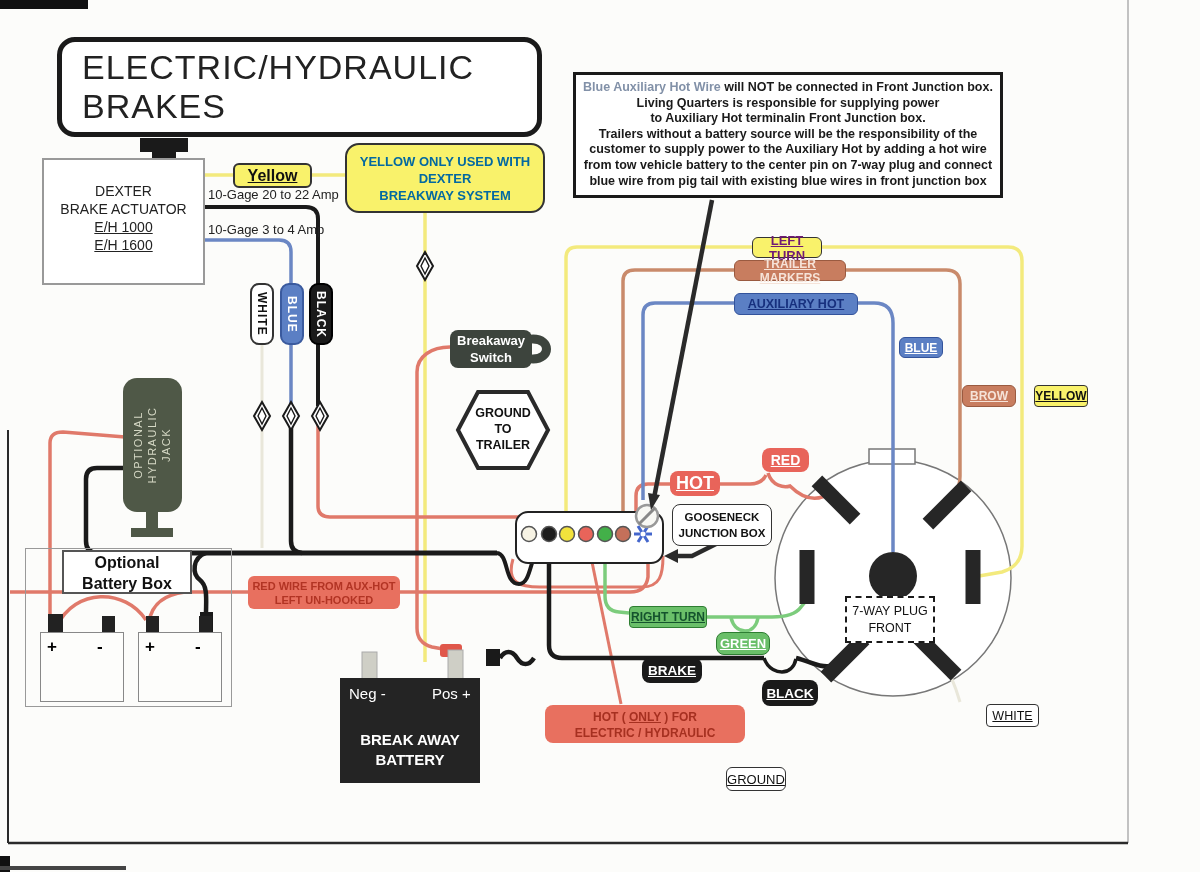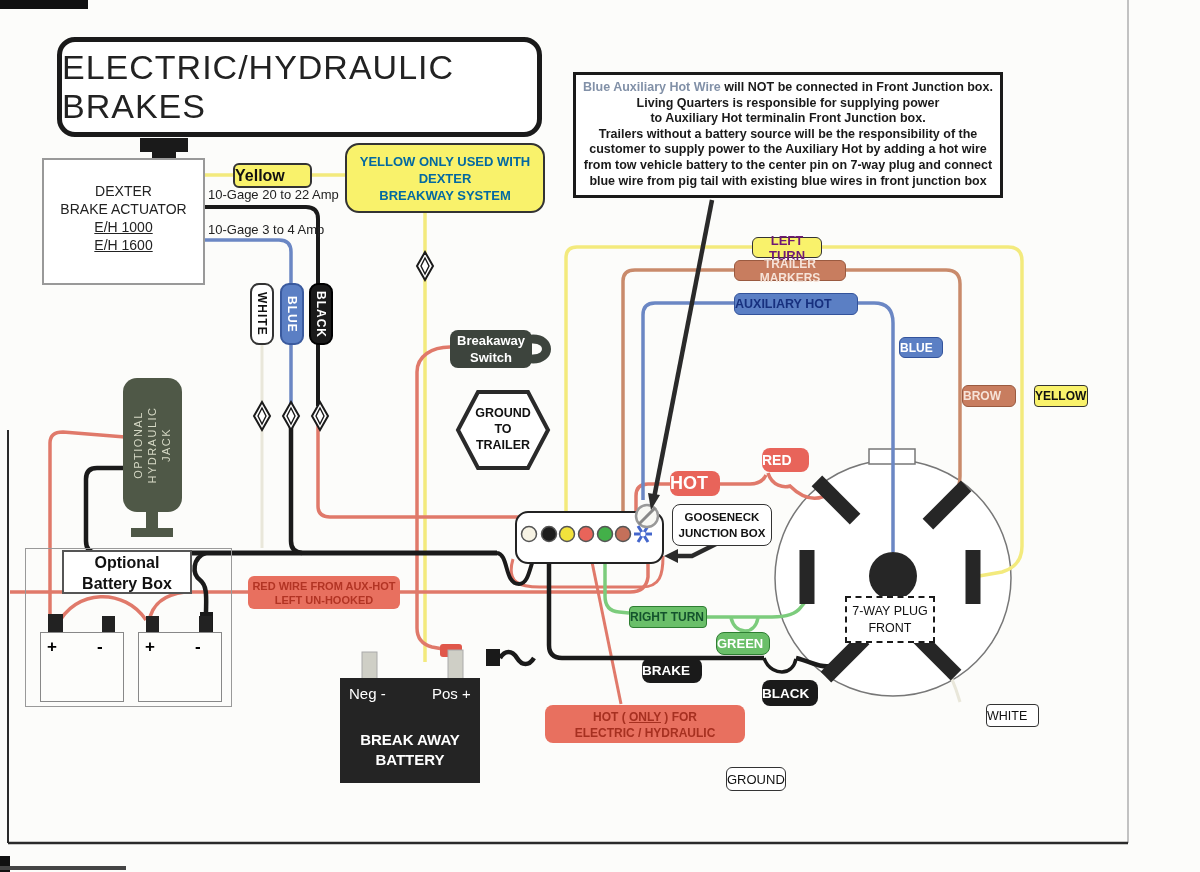--- a/index.html
+++ b/index.html
@@ -1,21 +1,21 @@
 <!DOCTYPE html>
 <html><head>
 <meta charset="utf-8">
 <style>
   html,body{margin:0;padding:0;background:#fff;}
   #page{position:relative;width:1200px;height:872px;background:#fcfcfa;overflow:hidden;
         font-family:"Liberation Sans",sans-serif;}
   .abs{position:absolute;}
   .ml{white-space:pre-line;}
-  .tag{position:absolute;display:flex;align-items:center;justify-content:flex-start;
-       font-weight:bold;box-sizing:border-box;text-align:center;}
+  .tag{position:absolute;display:flex;align-items:center;justify-content:center;
+       font-weight:bold;box-sizing:border-box;text-align:center;text-decoration:underline;}
   .u{text-decoration:underline;}
   .vtag{position:absolute;writing-mode:vertical-rl;display:flex;align-items:center;justify-content:center;
         font-weight:bold;font-size:12px;letter-spacing:1px;box-sizing:border-box;border-radius:9px;}
   .svgwrap{position:absolute;left:0;top:0;}
 </style>
 </head>
 <body>
 
 <div id="page">
 
@@ -149,21 +149,21 @@
       <rect x="146" y="616" width="13" height="18"></rect>
       <rect x="199" y="616" width="13" height="18"></rect>
     </g>
 
     <rect x="362" y="652" width="15" height="28" fill="#cfcfc6" stroke="#aaa"></rect>
     <rect x="448" y="650" width="15" height="30" fill="#cfcfc6" stroke="#aaa"></rect>
   </svg>
 
   <div class="abs" style="left:57px;top:37px;width:475px;height:90px;border:5px solid #1a1a1a;border-radius:18px;
        background:#fff;display:flex;align-items:center;justify-content:center;">
-    <span style="font-size:34px;color:#222;letter-spacing:1px;">ELECTRIC/HYDRAULIC BRAKES</span>
+    <span style="font-size:34px;color:#222;letter-spacing:1px;margin-left:20px;">ELECTRIC/HYDRAULIC BRAKES</span>
   </div>
 
   <div class="abs ml" style="left:573px;top:72px;width:430px;height:126px;border:3px solid #1a1a1a;background:#fff;
        font-weight:bold;font-size:12.5px;line-height:15.6px;text-align:center;box-sizing:border-box;padding:5px 4px;color:#1a1a1a;"><span style="color:#8291a8;">Blue Auxiliary Hot Wire</span><span class="ml"> will NOT be connected in Front Junction box.
 Living Quarters is responsible for supplying power
 to Auxiliary Hot terminalin Front Junction box.
 Trailers without a battery source will be the responsibility of the
 customer to supply power to the Auxiliary Hot by adding a hot wire
 from tow vehicle battery to the center pin on 7-way plug and connect
 blue wire from pig tail with existing blue wires in front junction box</span></div>

